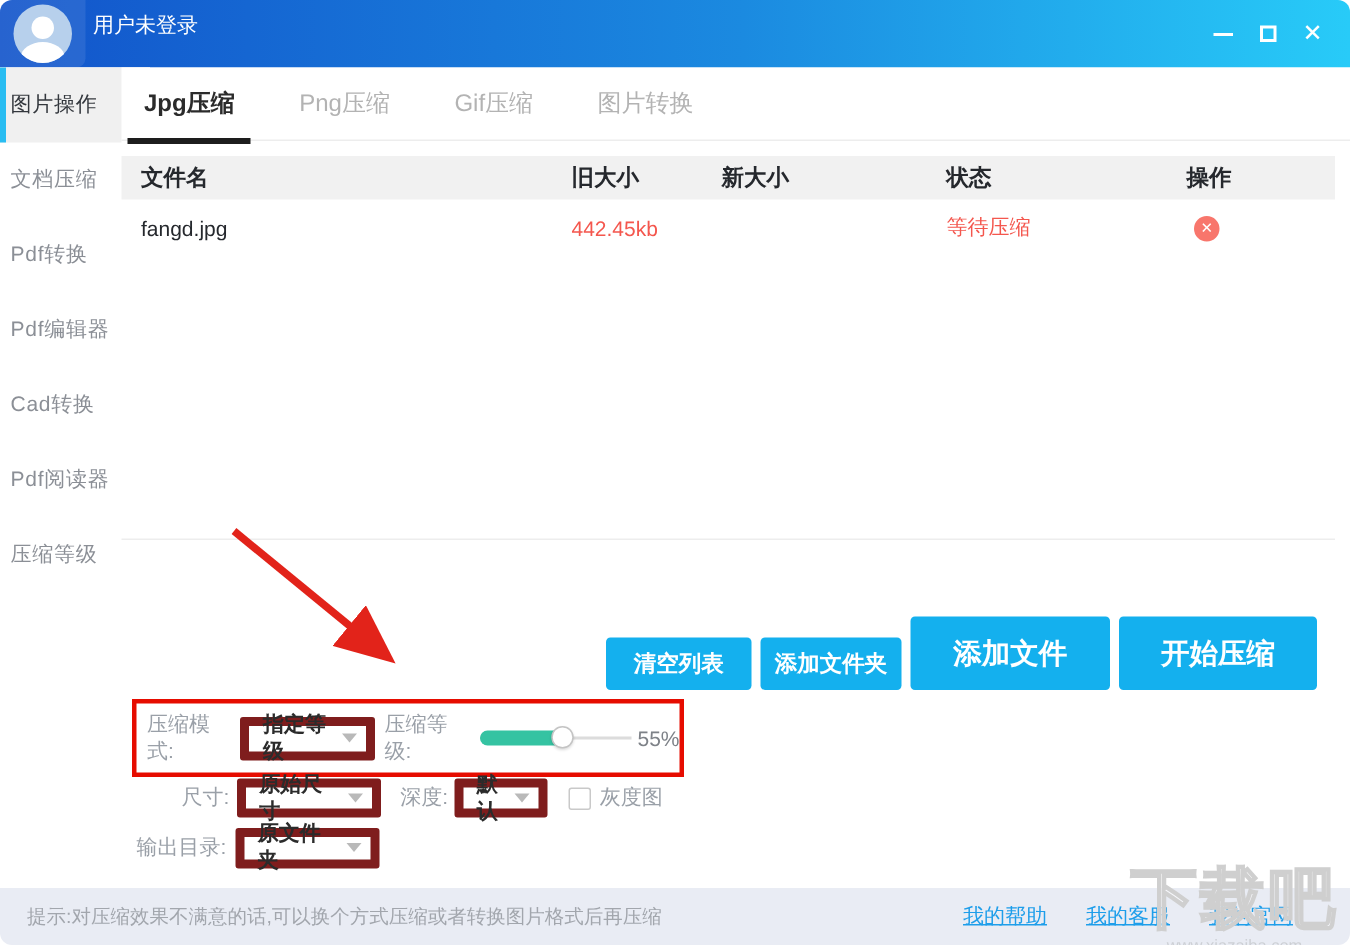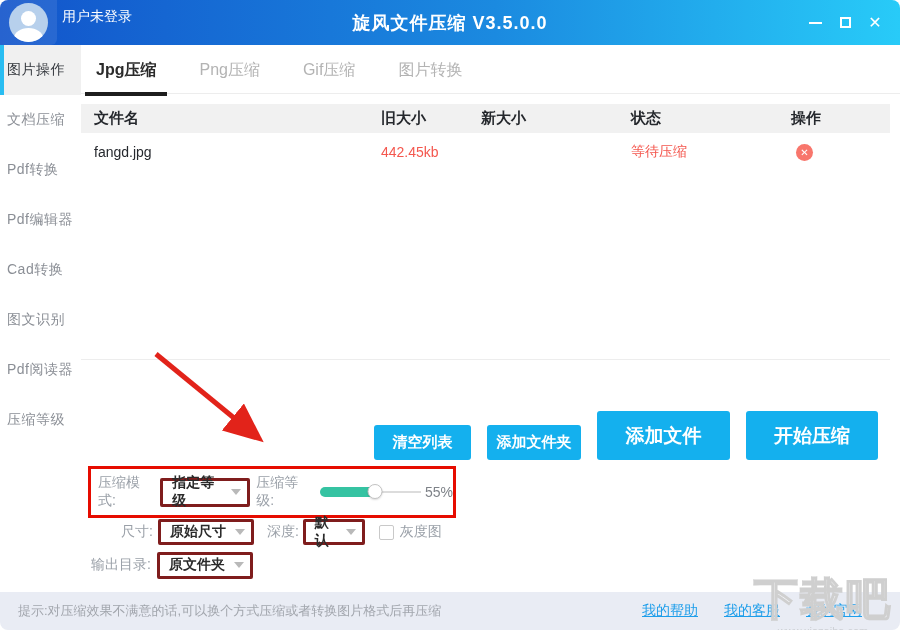--- a/index.html
+++ b/index.html
@@ -66,36 +66,36 @@
   .tbody-row { height:38px; font-size:14px; color:#25282d; }
   .cell-first { padding-left:13px; }
   .red-text { color:#f4574e; }
   .del-btn {
     width:17px; height:17px; border-radius:50%; background:#f8766c; color:#fff;
     font-size:10px; line-height:17px; text-align:center; cursor:pointer; margin-left:5px;
   }
   .table-spacer { height:189px; border-bottom:1px solid #ededed; }
   
   .actions {
-    position:absolute; right:22px; top:366px; display:flex; align-items:flex-end; gap:16px; height:49px;
+    position:absolute; right:22px; top:366px; display:flex; align-items:flex-end; gap:6px; height:49px;
   }
   .btn {
     background:#14b0ee; color:#fff; border:none; border-radius:3px; cursor:pointer;
     font-family:inherit; font-weight:bold;
   }
   .btn.small { width:97px; height:35px; font-size:15px; }
   .btn.large { width:133px; height:49px; font-size:19px; }
   
   .highlight-box {
     position:absolute; left:7px; top:421px; width:368px; height:52px;
     border:3px solid #e60c00; display:flex; align-items:center;
   }
   .setting-label { color:#9aa0a8; font-size:14px; }
   .selectbox {
-    position:relative; border:3px solid #7f1d1d; border-radius:2px; background:#fff;
+    position:relative; border:6px solid #7f1d1d; border-radius:2px; background:#fff;
     display:flex; align-items:center; justify-content:space-between; cursor:pointer;
     color:#2b2b2b; font-size:14px; font-weight:bold; padding:0 6px 0 9px;
   }
   .caret { width:0; height:0; border-left:5px solid transparent; border-right:5px solid transparent; border-top:6px solid #b9b9b9; margin-left:6px; }
   .slider { position:relative; width:106px; height:16px; margin:0 4px 0 6px; }
   .slider .rail { position:absolute; left:0; right:0; top:7px; height:2px; background:#dcdcdc; }
   .slider .fill { position:absolute; left:0; top:3px; height:10px; border-radius:5px; background:#35c3a2; }
   .slider .thumb {
     position:absolute; top:0; width:15px; height:15px; border-radius:50%;
     background:#fff; border:1px solid #c4c4c4; transform:translateX(-50%); cursor:pointer;
@@ -128,21 +128,20 @@
 
 <div id="app">
 
   <div class="titlebar">
     <div class="avatar-block"></div>
     <div class="avatar">
       <div class="head"></div>
       <div class="body"></div>
     </div>
     <div class="user-label">用户未登录</div>
-    <div class="win-title">旋风文件压缩 V3.5.0.0</div>
     <div class="win-controls">
       <div class="win-btn">
           <span class="ic-min"></span>
         </div>
       <div class="win-btn">
           <span class="ic-max"></span>
         </div>
       <div class="win-btn">
           <span class="ic-close">✕</span>
         </div>
@@ -159,23 +158,20 @@
     <div class="side-item">
         <span>Pdf转换</span>
       </div>
     <div class="side-item">
         <span>Pdf编辑器</span>
       </div>
     <div class="side-item">
         <span>Cad转换</span>
       </div>
     <div class="side-item">
-        <span>图文识别</span>
-      </div>
-    <div class="side-item">
         <span>Pdf阅读器</span>
       </div>
     <div class="side-item">
         <span>压缩等级</span>
       </div>
   </div>
 
   <div class="main">
 
     <div class="tabbar">

